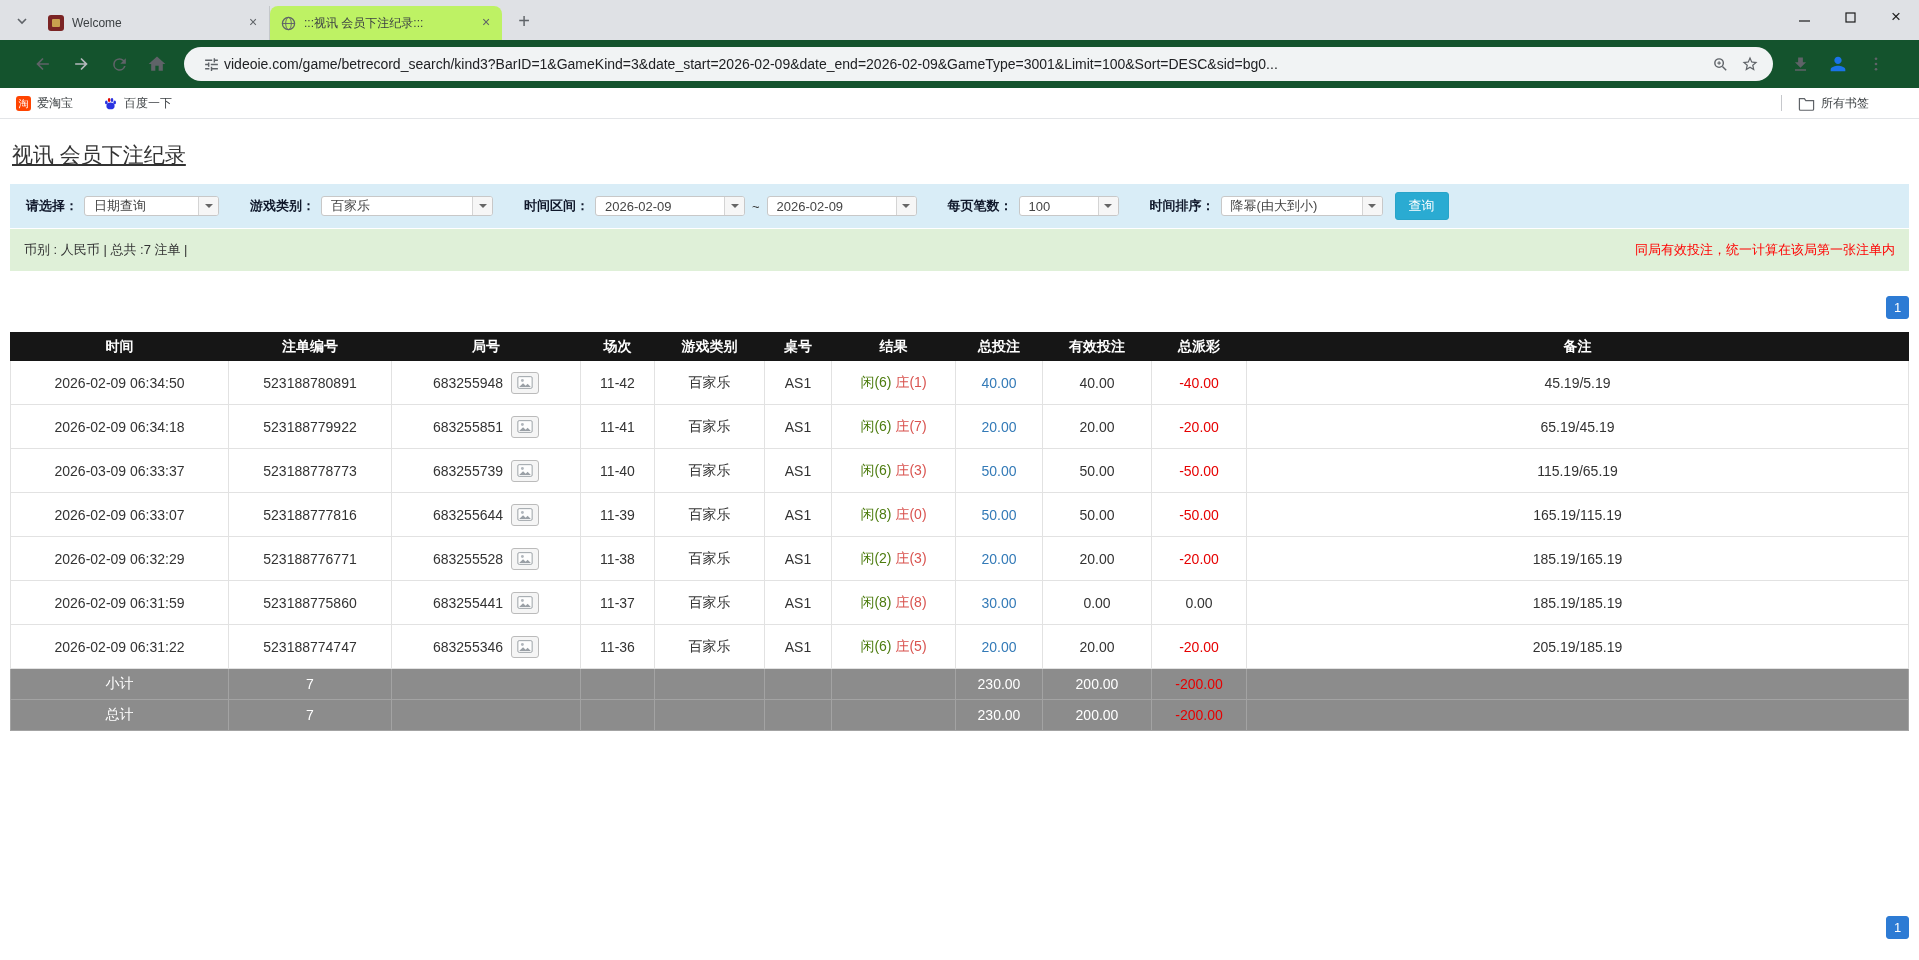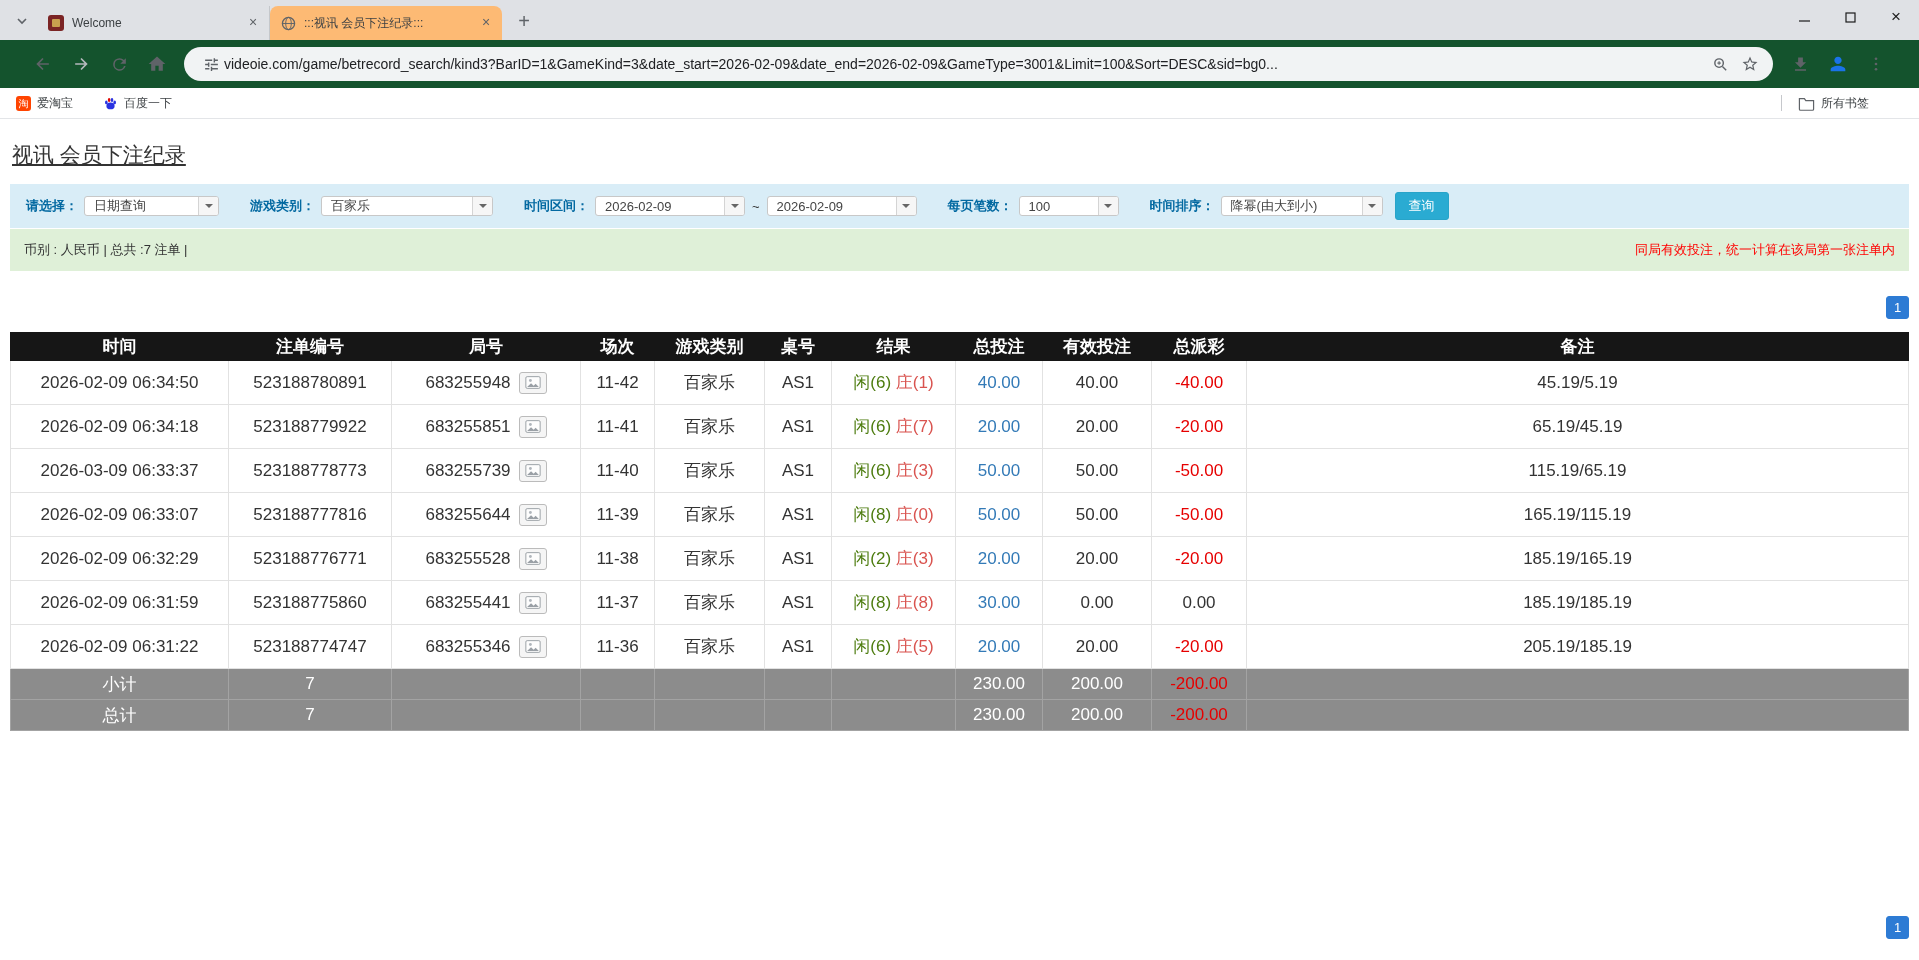--- a/index.html
+++ b/index.html
@@ -4,21 +4,21 @@
 <style>
   * { box-sizing: border-box; margin: 0; padding: 0; }
   html, body { width: 1919px; height: 960px; overflow: hidden; }
   body { font-family: "Liberation Sans", "DejaVu Sans", sans-serif; background: #fff; color: #333; }
 
   
   .tabbar { height: 40px; background: #dfe1e5; display: flex; align-items: flex-end; padding-left: 6px; position: relative; }
   .tab-search { width: 28px; height: 28px; margin: 0 2px 5px 2px; display: flex; align-items: center; justify-content: center; border-radius: 50%; }
   .tab { width: 232px; height: 34px; display: flex; align-items: center; padding: 0 8px 0 10px; border-radius: 8px 8px 0 0; font-size: 12px; color: #3c4043; position: relative; }
   .tab.inactive { border-right: 1px solid #c4c7cb; border-radius: 0; }
-  .tab.active { background: #fdba74; margin-top: 13px; }
+  .tab.active { background: #bef264; margin-top: 13px; }
   .favicon { width: 16px; height: 16px; margin-right: 8px; flex: none; display: flex; align-items: center; justify-content: center; }
   .tab-title { flex: 1; white-space: nowrap; overflow: hidden; text-overflow: ellipsis; }
   .tab-close { width: 16px; height: 16px; line-height: 15px; text-align: center; border-radius: 50%; font-size: 14px; color: #5f6368; margin-left: 6px; flex: none; cursor: pointer; }
   .newtab { width: 28px; height: 28px; margin: 0 0 5px 8px; display: flex; align-items: center; justify-content: center; border-radius: 50%; font-size: 20px; color: #5f6368; }
   .win-controls { position: absolute; right: 0; top: 0; height: 34px; display: flex; }
   .win-btn { width: 46px; height: 34px; display: flex; align-items: center; justify-content: center; color: #1b1b1b; }
   .win-close { font-size: 17px; }
 
   .navbar { height: 48px; background: #14532d; display: flex; align-items: center; padding: 0 24px; }
   .nav-icon { width: 34px; height: 34px; border-radius: 50%; display: flex; align-items: center; justify-content: center; margin: 0 2px; flex: none; }
@@ -30,38 +30,38 @@
   .bookmark { display: flex; align-items: center; gap: 6px; margin-right: 22px; height: 24px; padding: 0 4px; border-radius: 4px; }
   .bm-spacer { flex: 1; }
   .bm-divider { width: 1px; height: 16px; background: #c6c8cc; margin-right: 12px; }
   .taobao-ico { width: 15px; height: 15px; background: #ff4400; border-radius: 3px; color: #fff; font-size: 10px; line-height: 15px; text-align: center; }
 
   
   .content { padding: 14px 10px 0 10px; background: #fff; }
   .page-title { font-size: 21px; color: #333; font-weight: 400; margin: 8px 0 15px 2px; text-decoration: underline; }
 
   .filterbar { background: #d9edf7; padding: 8px 14px; display: flex; align-items: center; }
-  .f-label { font-size: 13px; font-weight: bold; color: #0369a1; margin: 0 6px 0 31px; white-space: nowrap; }
+  .f-label { font-size: 13px; font-weight: bold; color: #0f172a; margin: 0 6px 0 31px; white-space: nowrap; }
   .f-label:first-child { margin-left: 2px; }
   .combo { background: #fff; border: 1px solid #c8c8c8; border-radius: 3px; height: 20px; display: flex; align-items: stretch; cursor: pointer; }
   .combo-text { padding: 0 9px; font-size: 13px; color: #444; display: flex; align-items: center; flex: 1; white-space: nowrap; overflow: hidden; }
   .combo-arrow { width: 20px; border-left: 1px solid #d4d4d4; background: #f6f6f6; display: flex; align-items: center; justify-content: center; border-radius: 0 2px 2px 0; }
   .combo-arrow::after { content: ""; border: 4px solid transparent; border-top-color: #666; margin-top: 4px; }
   .w135 { width: 135px; } .w172 { width: 172px; } .w150 { width: 150px; } .w100 { width: 100px; } .w162 { width: 162px; }
   .tilde { margin: 0 7px; font-size: 13px; color: #333; }
   .search-btn { margin-left: 12px; height: 28px; padding: 0 13px; background: #2aabd2; border: 1px solid #28a4c9; border-radius: 3px; color: #fff; font-size: 13px; cursor: pointer; font-family: inherit; }
 
   .infobar { background: #dff0d8; margin-top: 1px; padding: 12px 14px; display: flex; justify-content: space-between; align-items: center; font-size: 13px; color: #333; }
   .notice { color: #ff0000; }
 
   .pager-row { display: flex; justify-content: flex-end; margin: 25px 0 13px 0; }
   .pager-row.bottom { margin: 185px 0 6px 0; }
   .page-btn { min-width: 23px; height: 23px; background: #2d7bd4; border: 1px solid #2d7bd4; border-radius: 3px; color: #fff; font-size: 13px; display: flex; align-items: center; justify-content: center; cursor: pointer; }
 
-  table.records { width: 100%; border-collapse: collapse; table-layout: fixed; font-size: 17px; }
+  table.records { width: 100%; border-collapse: collapse; table-layout: fixed; font-size: 14px; }
   table.records thead th { background: #161616; color: #fff; font-weight: bold; height: 28px; border: 1px solid #161616; text-align: center; }
   table.records tbody td { border: 1px solid #e2e2e2; height: 44px; text-align: center; color: #333; background: #fff; }
   table.records tfoot td { background: #8c8c8c; color: #fff; height: 31px; border: 1px solid #a3a3a3; text-align: center; }
   .res-player { color: #4d7c0f; }
   .res-banker { color: #d9534f; }
   .link-blue { color: #337ab7; cursor: pointer; }
   .neg { color: #e60000 !important; }
   .round-cell-inner { display: inline-flex; align-items: center; gap: 8px; }
   .thumb-btn { background: #f5f5f5; border: 1px solid #bbb; border-radius: 3px; width: 28px; height: 22px; display: inline-flex; align-items: center; justify-content: center; cursor: pointer; }
 </style>

